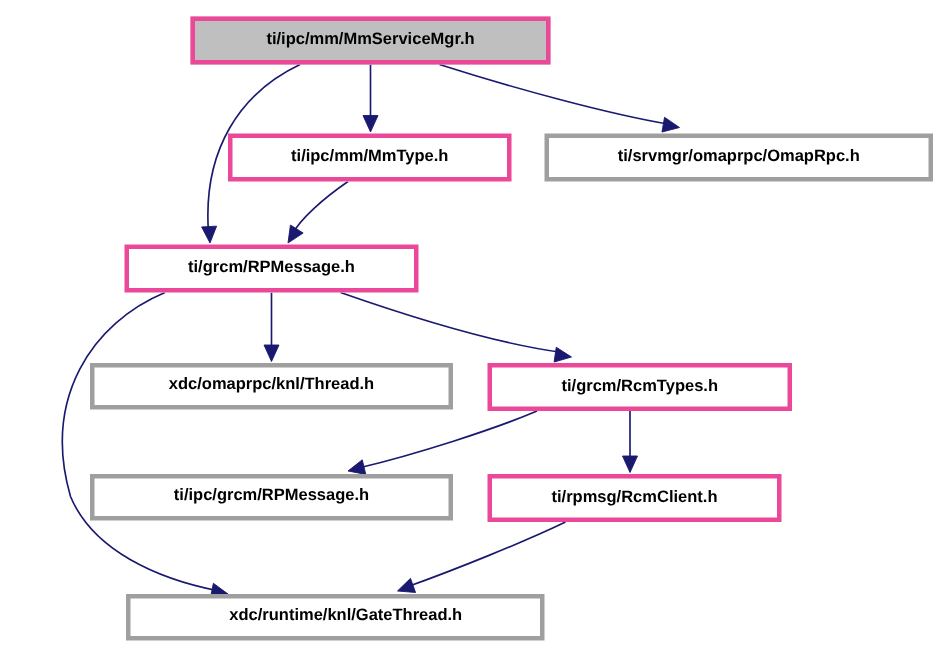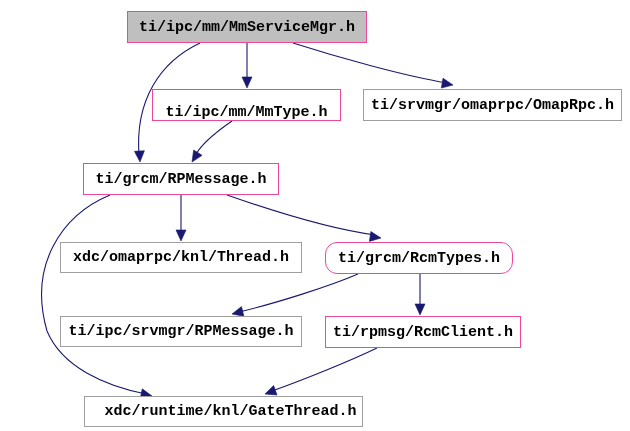--- a/index.html
+++ b/index.html
@@ -26,23 +26,23 @@
     height: 431px;
     pointer-events: none;
   }
   .node {
     position: absolute;
     box-sizing: border-box;
     display: flex;
     align-items: center;
     justify-content: center;
     background: #ffffff;
-    border: 1px solid #ec4899;
-    font-family: Liberation Mono, monospace;
-    font-size: 15px;
+    border: 3px solid #ec4899;
+    font-family: Liberation Sans, sans-serif;
+    font-size: 11px;
     font-weight: bold;
     color: #000000;
     letter-spacing: 0px;
     white-space: nowrap;
     line-height: 1;
     z-index: 2;
   }
   .node.border-grey {
     border-color: #9f9f9f;
   }
@@ -80,37 +80,37 @@
       <path d="M 420,274 L 420,306" fill="none" stroke="#191970" stroke-width="1.1"></path>
       <polygon points="420.00,315.00 425.00,304.00 415.00,304.00" fill="#191970" stroke="#191970" stroke-width="0.6"></polygon>
       <path d="M 377,348 C 350,361 303,380 272,391" fill="none" stroke="#191970" stroke-width="1.1"></path>
       <polygon points="265.00,394.00 277.04,394.99 273.66,385.58" fill="#191970" stroke="#191970" stroke-width="0.6"></polygon>
     </svg>
 
   <div class="nodes" id="node-layer">
       <div class="node fill-grey" style="left: 127px; top: 11px; width: 240px; height: 32px;">
         <span class="node-label">ti/ipc/mm/MmServiceMgr.h</span>
       </div>
-      <div class="node" style="left: 152px; top: 89px; width: 189px; height: 32px; align-items: flex-end;">
+      <div class="node" style="left: 152px; top: 89px; width: 189px; height: 32px;">
         <span class="node-label">ti/ipc/mm/MmType.h</span>
       </div>
       <div class="node border-grey" style="left: 363px; top: 89px; width: 259px; height: 32px;">
         <span class="node-label">ti/srvmgr/omaprpc/OmapRpc.h</span>
       </div>
       <div class="node" style="left: 83px; top: 163px; width: 196px; height: 32px;">
         <span class="node-label">ti/grcm/RPMessage.h</span>
       </div>
       <div class="node border-grey" style="left: 60px; top: 242px; width: 242px; height: 31px;">
         <span class="node-label">xdc/omaprpc/knl/Thread.h</span>
       </div>
-      <div class="node" style="left: 325px; top: 242px; width: 188px; height: 32px; border-radius: 12px;">
+      <div class="node" style="left: 325px; top: 242px; width: 203px; height: 32px;">
         <span class="node-label">ti/grcm/RcmTypes.h</span>
       </div>
       <div class="node border-grey" style="left: 60px; top: 316px; width: 242px; height: 31px;">
-        <span class="node-label">ti/ipc/srvmgr/RPMessage.h</span>
+        <span class="node-label">ti/ipc/grcm/RPMessage.h</span>
       </div>
       <div class="node" style="left: 325px; top: 316px; width: 196px; height: 32px;">
         <span class="node-label">ti/rpmsg/RcmClient.h</span>
       </div>
       <div class="node border-grey" style="left: 84px; top: 396px; width: 279px; height: 31px; padding-left: 14px;">
         <span class="node-label">xdc/runtime/knl/GateThread.h</span>
       </div>
     </div>
 
 </div>

